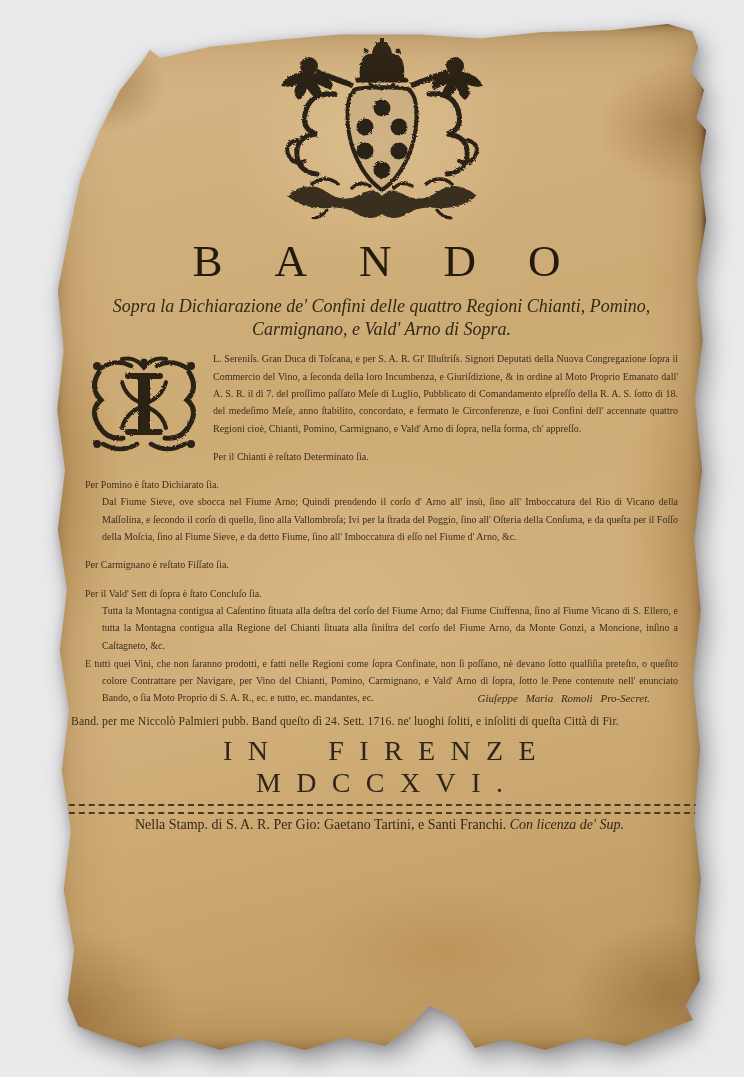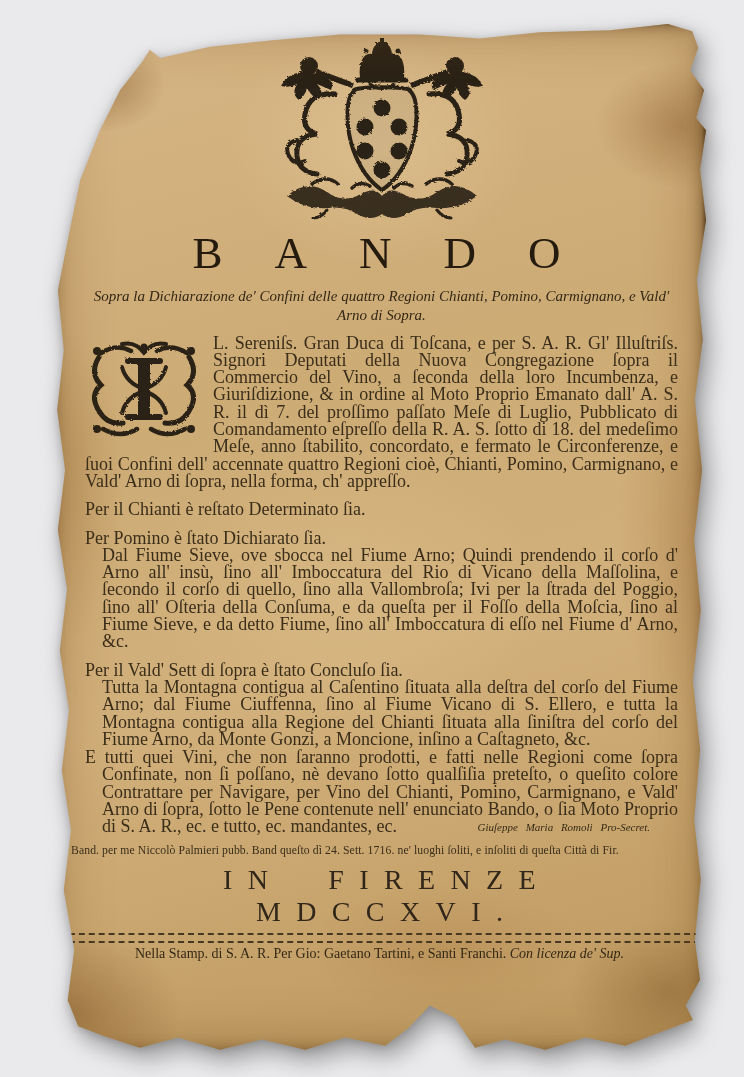--- a/index.html
+++ b/index.html
@@ -31,28 +31,28 @@
   .paper::before{
     content:"";position:absolute;inset:0;z-index:5;pointer-events:none;
     box-shadow:
       inset 0 0 4px 1px rgba(46,28,8,.85),
       inset 0 0 14px 5px rgba(77,47,16,.50),
       inset 0 0 48px 16px rgba(122,82,34,.32);
   }
   .content{position:relative;z-index:2;padding:6px 28px 0 35px;color:#3a2e1b;}
   .emblem{display:block;margin:8px auto 0;}
   .title{
-    text-align:center;font-size:45px;line-height:1.08;margin:8px 0 0;
+    text-align:center;font-size:45px;line-height:1.08;margin:16px 0 0;
     letter-spacing:52px;padding-left:42px;color:#241b0e;font-weight:400;
   }
   .subtitle{
-    text-align:center;font-style:italic;font-size:15px;line-height:1.3;
+    text-align:center;font-style:italic;font-size:18px;line-height:1.3;
     margin:9px auto 9px;max-width:585px;color:#332816;
   }
-  .bodytext p{margin:0;font-size:18px;line-height:17.3px;text-align:justify;}
+  .bodytext p{margin:0;font-size:10px;line-height:17.3px;text-align:justify;}
   .bodytext p.heading{text-align:left;margin-top:11px;}
   .bodytext p.indent{margin-left:17px;}
   .bodytext p.hang{margin-left:17px;text-indent:-17px;margin-top:1px;}
   .dropcap{float:left;width:118px;height:100px;margin:4px 10px 2px 0;}
   .signature{
     text-align:right;font-style:italic;font-size:11px;word-spacing:5px;
     margin:-15px 28px 9px 0;color:#352a17;
   }
   .colophon{
     margin:11px -12px 0 -14px;font-size:11.7px;white-space:nowrap;
@@ -151,20 +151,21 @@
               <circle cx="106" cy="12" r="4" fill="#2c2214" stroke="none"></circle>
               <circle cx="12" cy="90" r="4" fill="#2c2214" stroke="none"></circle>
               <circle cx="106" cy="90" r="4" fill="#2c2214" stroke="none"></circle>
             </g>
           </svg>
           <span>L. Sereniſs. Gran Duca di Toſcana, e per S. A. R. Gl' Illuſtriſs. Signori Deputati della Nuova Congregazione ſopra il Commercio del Vino, a ſeconda della loro Incumbenza, e Giuriſdizione, &amp; in ordine al Moto Proprio Emanato dall' A. S. R. il dì 7. del proſſimo paſſato Meſe di Luglio, Pubblicato di Comandamento eſpreſſo della R. A. S. ſotto di 18. del medeſimo Meſe, anno ſtabilito, concordato, e fermato le Circonferenze, e ſuoi Confini dell' accennate quattro Regioni cioè, Chianti, Pomino, Carmignano, e Vald' Arno di ſopra, nella forma, ch' appreſſo.</span>
         </p>
         <p class="heading">Per il Chianti è reſtato Determinato ſia.</p>
         <p class="heading">Per Pomino è ſtato Dichiarato ſia.</p>
         <p class="indent">Dal Fiume Sieve, ove sbocca nel Fiume Arno; Quindi prendendo il corſo d' Arno all' insù, ſino all' Imboccatura del Rio di Vicano della Maſſolina, e ſecondo il corſo di quello, ſino alla Vallombroſa; Ivi per la ſtrada del Poggio, ſino all' Oſteria della Conſuma, e da queſta per il Foſſo della Moſcia, ſino al Fiume Sieve, e da detto Fiume, ſino all' Imboccatura di eſſo nel Fiume d' Arno, &amp;c.</p>
+        <p class="heading">Per Carmignano è reſtato Fiſſato ſia.</p>
         <p class="heading">Per il Vald' Sett di ſopra è ſtato Concluſo ſia.</p>
         <p class="indent">Tutta la Montagna contigua al Caſentino ſituata alla deſtra del corſo del Fiume Arno; dal Fiume Ciuffenna, ſino al Fiume Vicano di S. Ellero, e tutta la Montagna contigua alla Regione del Chianti ſituata alla ſiniſtra del corſo del Fiume Arno, da Monte Gonzi, a Moncione, inſino a Caſtagneto, &amp;c.</p>
         <p class="hang">E tutti quei Vini, che non ſaranno prodotti, e fatti nelle Regioni come ſopra Confinate, non ſi poſſano, nè devano ſotto qualſiſia preteſto, o queſito colore Contrattare per Navigare, per Vino del Chianti, Pomino, Carmignano, e Vald' Arno di ſopra, ſotto le Pene contenute nell' enunciato Bando, o ſia Moto Proprio di S. A. R., ec. e tutto, ec. mandantes, ec.</p>
       </div>
 
       <div class="signature">Giuſeppe Maria Romoli Pro-Secret.</div>
 
       <div class="colophon">Band. per me Niccolò Palmieri pubb. Band queſto dì 24. Sett. 1716. ne' luoghi ſoliti, e inſoliti di queſta Città di Fir.</div>
 
       <div class="city-line">IN FIRENZE MDCCXVI.</div>

